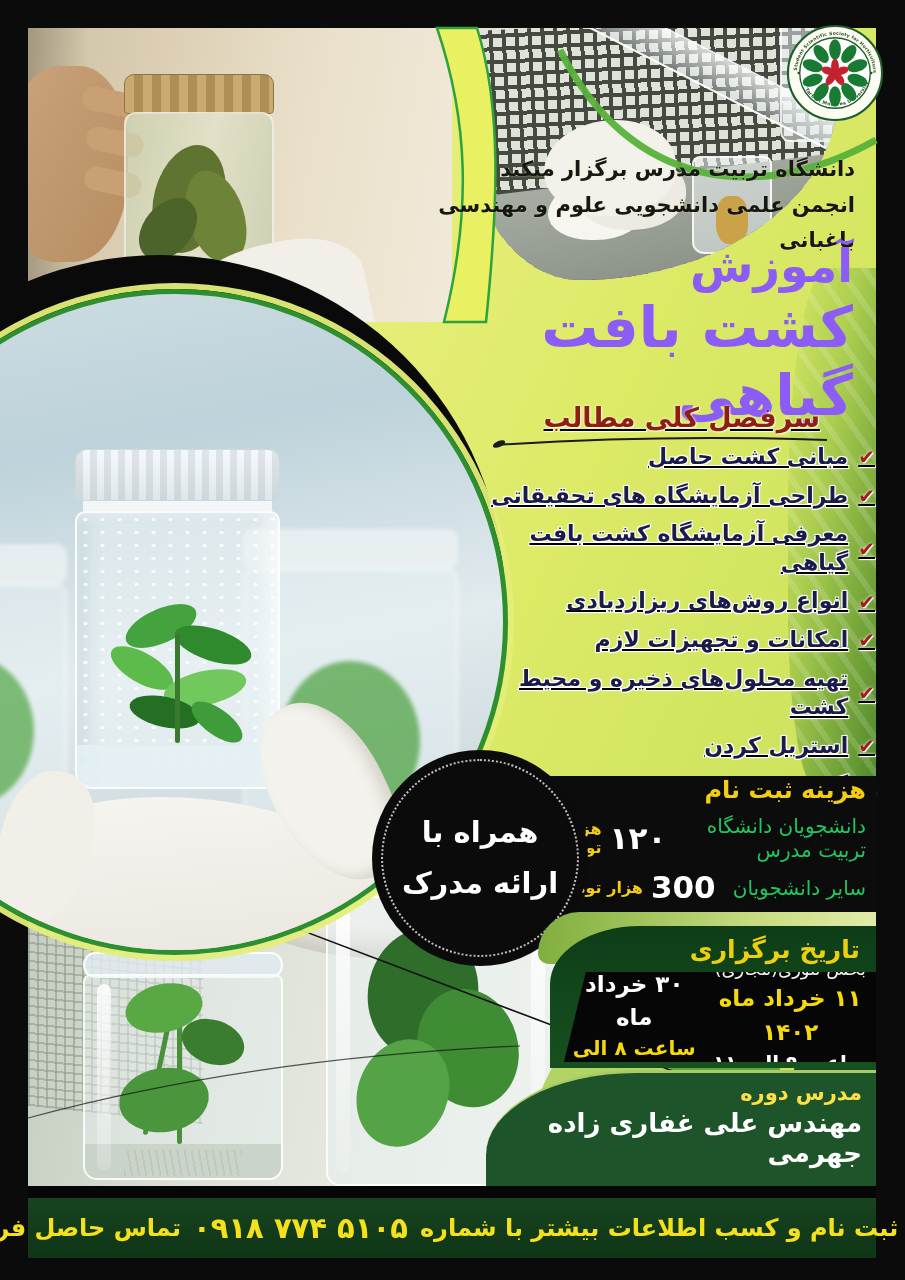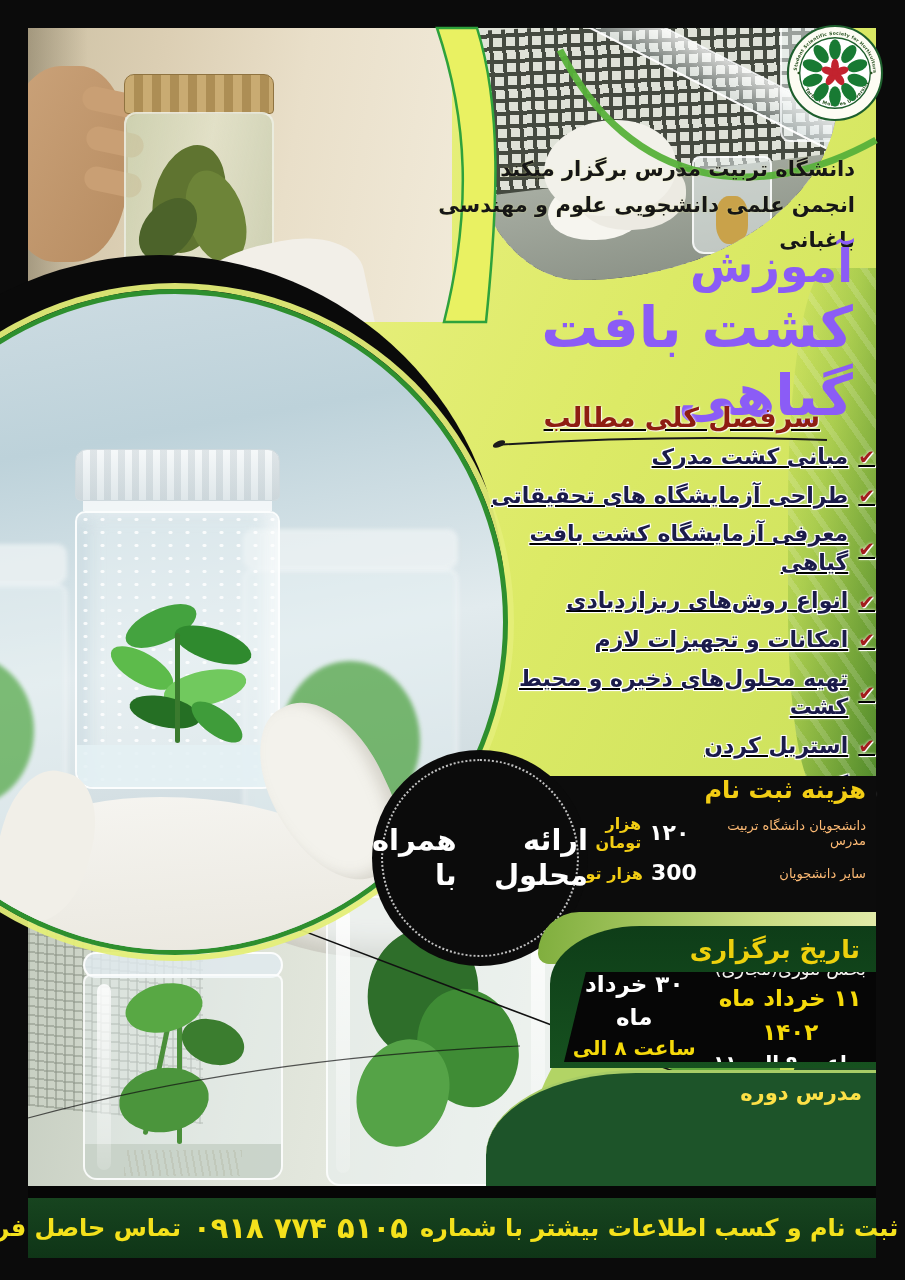--- a/index.html
+++ b/index.html
@@ -135,33 +135,33 @@
     background:repeating-linear-gradient(80deg,rgba(146,126,84,.7) 0 2px,transparent 2px 7px);}
   .cmed{position:absolute;left:0;bottom:0;width:100%;height:34px;background:rgba(198,208,198,.85);}
   .streak{position:absolute;top:4%;width:14px;height:92%;border-radius:8px;
     background:linear-gradient(180deg,rgba(255,255,255,.85),rgba(255,255,255,.15));}
 
   
   .overlay-svg{left:0;top:0;width:905px;height:1280px;pointer-events:none;}
 
   
   .badge{left:372px;top:750px;width:216px;height:216px;border-radius:50%;background:#0b0b0b;
-    display:flex;align-items:center;justify-content:center;gap:16px;}
+    display:flex;flex-direction:column;align-items:center;justify-content:center;gap:16px;}
   .badge:before{content:"";position:absolute;inset:9px;border-radius:50%;
     border:2px dotted rgba(255,255,255,.75);}
   .badge span{color:#fff;font-weight:bold;font-size:29px;direction:rtl;line-height:1.2;}
 
   
   .fees{left:458px;top:776px;width:418px;height:138px;background:#0c0c0c;
     border-radius:90px 0 0 90px / 100px 0 0 100px;padding:0 10px 8px 0;direction:rtl;}
   .fees-heading{color:#f2cd14;font-size:24px;font-weight:bold;text-align:right;padding-left:0;}
   .fee-row{display:flex;justify-content:space-between;align-items:center;margin-top:10px;padding-left:98px;}
-  .fee-label{color:#fdba74;font-size:13px;}
+  .fee-label{color:#22c55e;font-size:20px;}
   .fee-value{display:flex;align-items:center;gap:8px;}
-  .fee-amount{color:#fff;font-size:22px;font-weight:bold;line-height:1;}
+  .fee-amount{color:#fff;font-size:31px;font-weight:bold;line-height:1;}
   .fee-unit{color:#f2cd14;font-size:16px;font-weight:bold;}
 
   
   .green-band{left:538px;top:912px;width:338px;height:52px;border-radius:46px 0 0 12px;
     background:linear-gradient(95deg,#7fae3d,#c9dc82 65%,#e2ebaa);}
   .schedule{left:550px;top:926px;width:326px;height:142px;direction:rtl;
     background:linear-gradient(180deg,#0e3d18,#16511f);border-radius:90px 0 0 0 / 58px 0 0 0;}
   .schedule-heading{color:#edd00d;font-size:25px;font-weight:bold;text-align:right;padding:9px 16px 0 0;}
   .schedule-black{position:absolute;left:14px;top:46px;width:312px;height:90px;background:#060606;
     clip-path:polygon(7% 0,100% 0,100% 100%,0 100%);display:flex;direction:rtl;align-items:center;}
@@ -354,21 +354,21 @@
     </div>
     <div class="glove-palm"></div>
     <div class="glove-thumb"></div>
     <div class="glove-finger"></div>
   </div>
 
   <div class="abs topics">
     <div class="topics-heading">سرفصل کلی مطالب</div>
     <div class="topic-row">
       <span class="check">✔</span>
-      <span class="topic-label">مبانی کشت مدرک</span>
+      <span class="topic-label">مبانی کشت حاصل</span>
     </div>
     <div class="topic-row">
       <span class="check">✔</span>
       <span class="topic-label">طراحی آزمایشگاه های تحقیقاتی</span>
     </div>
     <div class="topic-row">
       <span class="check">✔</span>
       <span class="topic-label">معرفی آزمایشگاه کشت بافت گیاهی</span>
     </div>
     <div class="topic-row">
@@ -411,21 +411,21 @@
       <span class="fee-label">سایر دانشجویان</span>
       <span class="fee-value">
         <span class="fee-amount">300</span>
         <span class="fee-unit">هزار تومان</span>
       </span>
     </div>
   </div>
 
   <div class="abs badge">
     <span>همراه با</span>
-    <span>ارائه محلول</span>
+    <span>ارائه مدرک</span>
   </div>
 
   <div class="abs green-band"></div>
   <div class="abs schedule">
     <div class="schedule-heading">تاریخ برگزاری</div>
     <div class="schedule-black">
       <div class="sched-col theory">
         <div class="sc-label">بخش تئوری(مجازی)</div>
         <div class="sc-date yellow">۱۱ خرداد ماه ۱۴۰۲</div>
         <div class="sc-time">ساعت ۹ الی ۱۱</div>
@@ -433,20 +433,21 @@
       <div class="sched-col practical">
         <div class="sc-label yellow" style="font-weight:bold;">بخش عملی</div>
         <div class="sc-date">۳۰ خرداد ماه</div>
         <div class="sc-time yellow">ساعت ۸ الی ۱۲</div>
       </div>
     </div>
   </div>
 
   <div class="abs instructor">
     <div class="inst-heading">مدرس دوره</div>
+    <div class="inst-name">مهندس علی غفاری زاده جهرمی</div>
   </div>
 
   <div class="abs black-sep"></div>
   <div class="abs footer-bar">
     <span>جهت ثبت نام و کسب اطلاعات بیشتر با شماره</span>
     <span class="phone" dir="ltr">۰۹۱۸ ۷۷۴ ۵۱۰۵</span>
     <span>تماس حاصل فرمایید</span>
   </div>
 
 </div>

